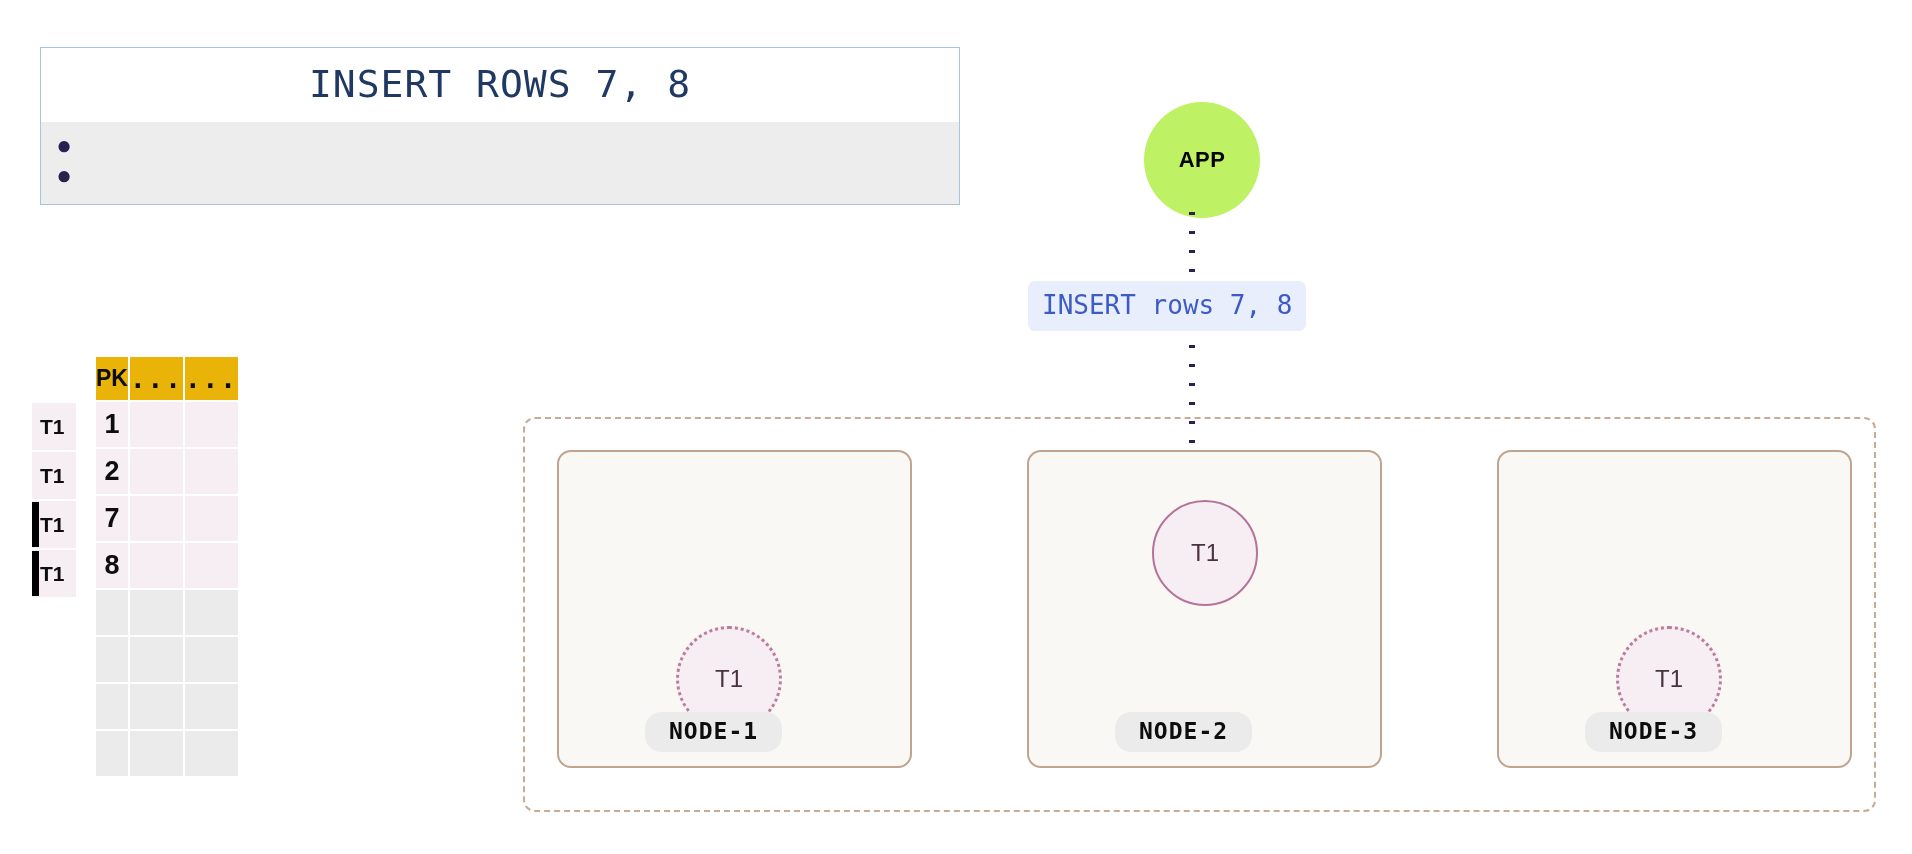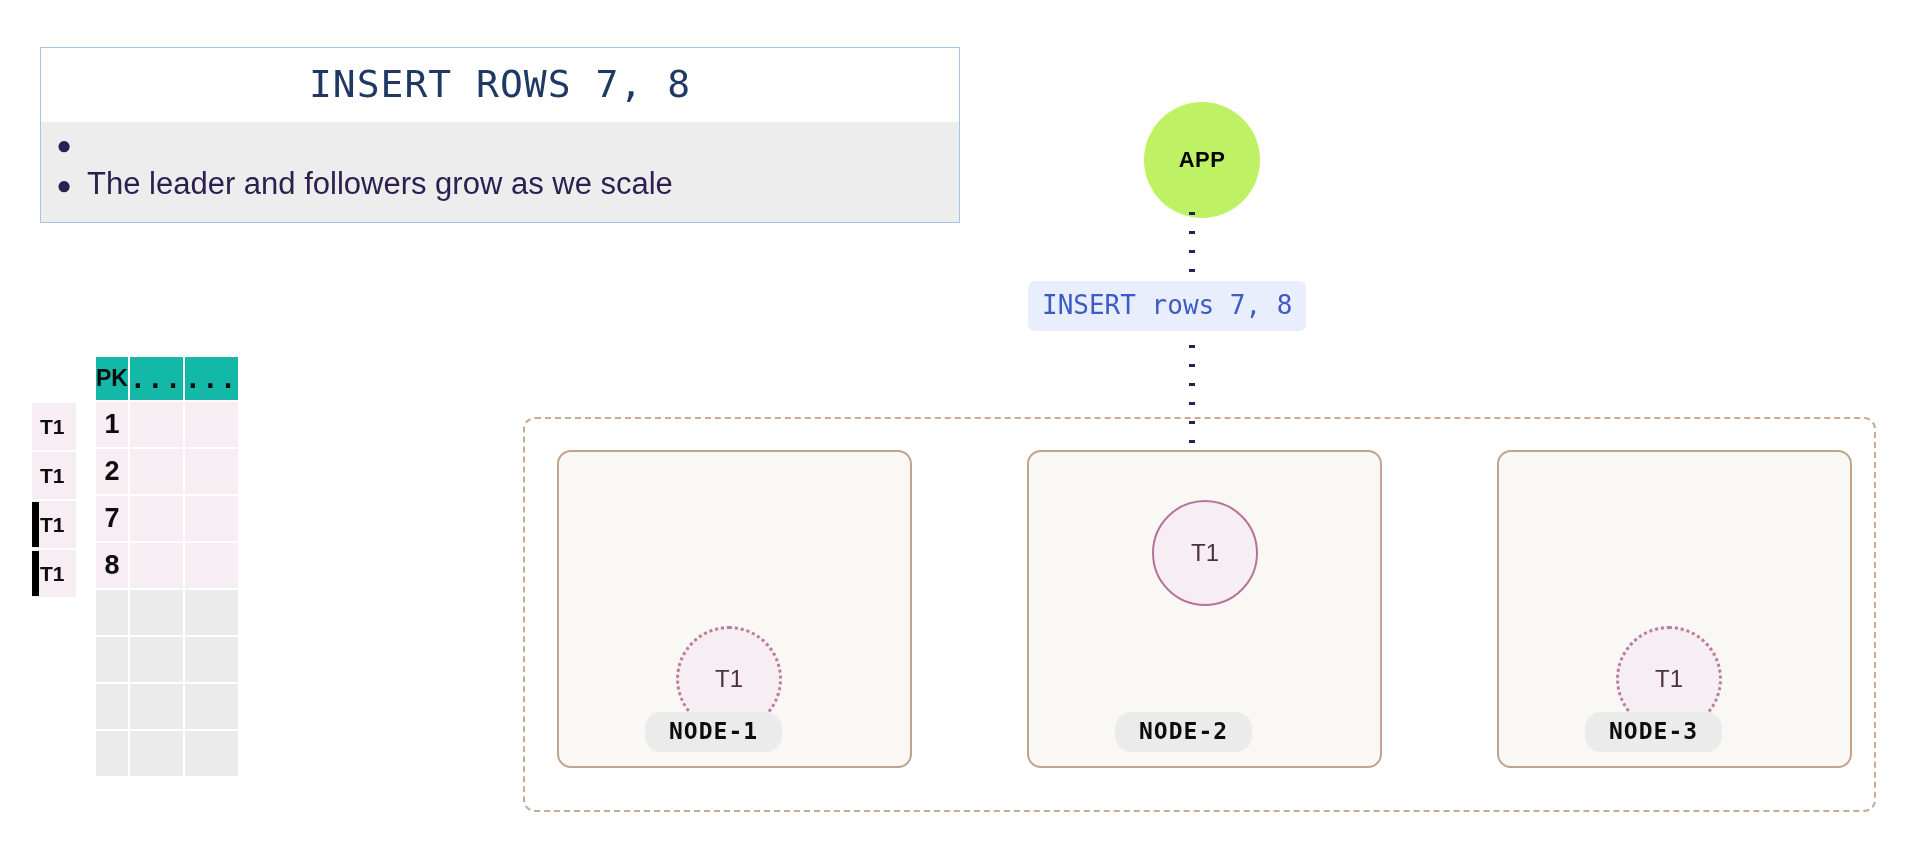--- a/index.html
+++ b/index.html
@@ -112,21 +112,21 @@
   }
   #grid td, #grid th {
     width: 92px;
     height: 45px;
     padding: 0;
     margin: 0;
     text-align: center;
     vertical-align: middle;
   }
   #grid th {
-    background: #14b8a6;
+    background: #eab308;
     color: #0d0d0d;
     font-size: 23px;
     font-weight: bold;
     height: 43px;
   }
   #grid th.dots {
     font-family: "DejaVu Sans Mono", monospace;
     font-size: 26px;
     letter-spacing: 2px;
   }
@@ -245,21 +245,20 @@
 <body>
 
 <div id="callout">
   <div id="callout-title">INSERT ROWS 7, 8</div>
   <div id="callout-body">
     <div class="bullet-row">
       <span class="bullet-dot">●</span>
     </div>
     <div class="bullet-row">
       <span class="bullet-dot">●</span>
-      <span class="bullet-text">The leader and followers grow as we scale</span>
     </div>
   </div>
 </div>
 
 <div id="table-wrap">
 
   <div id="rowlabels">
     <div class="rowlabel">
       <span class="lbl-bg"></span>
       <span class="lbl-txt">T1</span>

